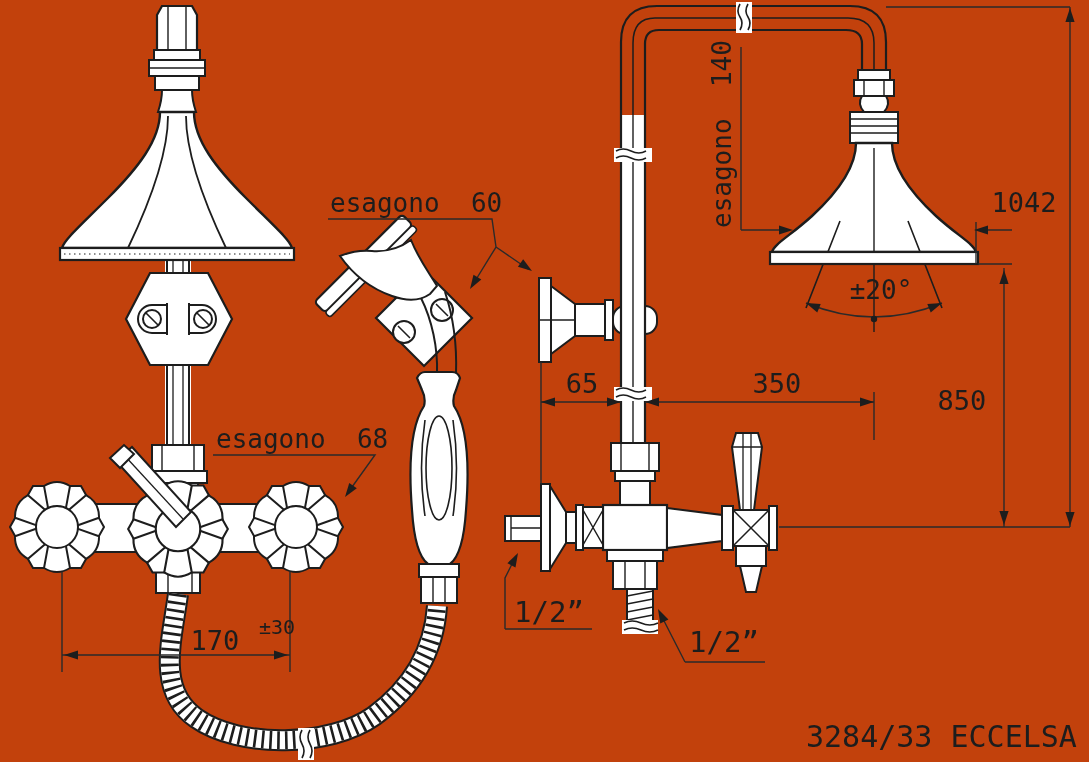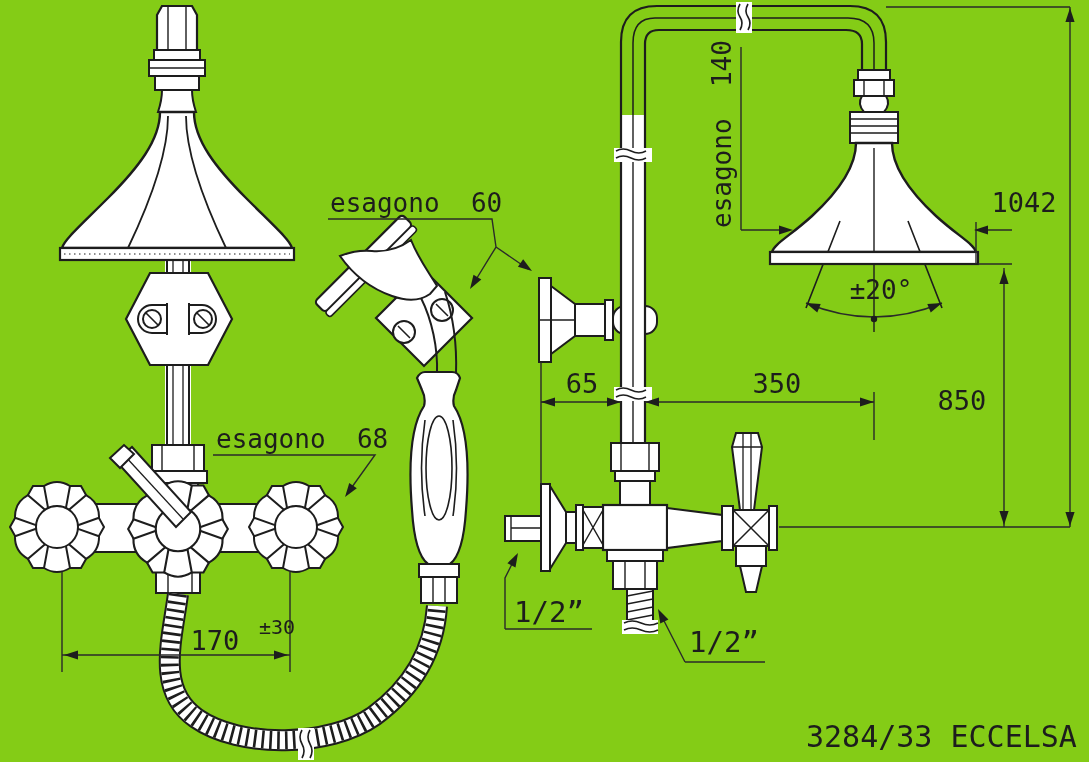--- a/index.html
+++ b/index.html
@@ -1,16 +1,16 @@
 <!DOCTYPE html>
 <html><head>
 <meta charset="utf-8">
 <style>
   html,body{margin:0;padding:0;background:#f4f4f4;}
-  .sheet{width:1089px;height:762px;background:#84cc16;position:relative;overflow:hidden;}
+  .sheet{width:1089px;height:762px;background:#c2410c;position:relative;overflow:hidden;}
   svg{display:block;}
   text{white-space:pre;}
   .tech{font-family:"DejaVu Sans Mono","Liberation Mono",monospace;fill:#1d1d1d;}
   .ln{stroke:#1d1d1d;fill:none;}
   .w{fill:#ffffff;stroke:#1d1d1d;}
   .dim{stroke:#2a2a2a;stroke-width:1.4;fill:none;}
   .ah{fill:#1d1d1d;stroke:none;}
 </style>
 </head>
 <body>

